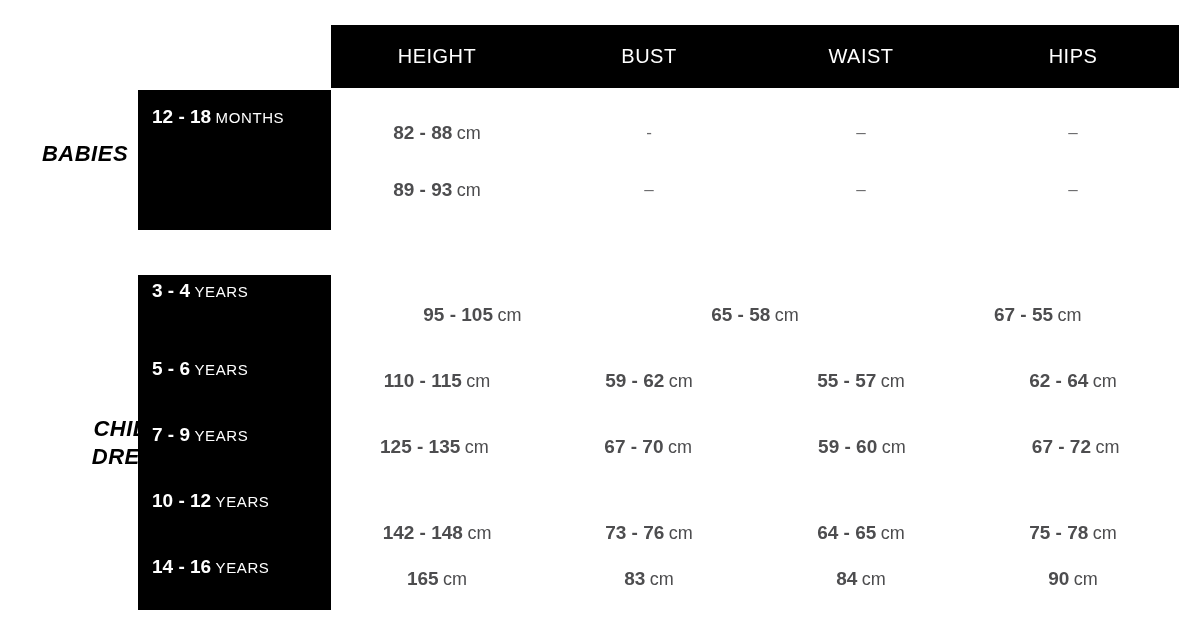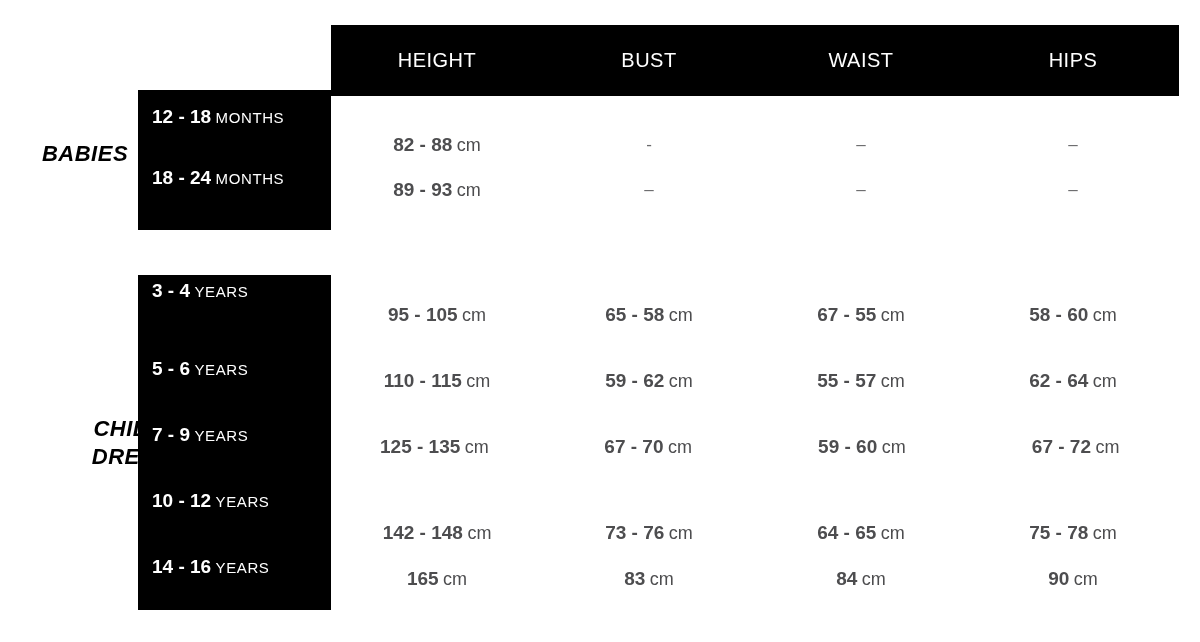--- a/index.html
+++ b/index.html
@@ -22,21 +22,21 @@
     width: 1200px;
     height: 642px;
   }
 
   
   .header-band {
     position: absolute;
     left: 331px;
     top: 25px;
     width: 848px;
-    height: 71px;
+    height: 63px;
     background: #000000;
     display: flex;
     align-items: center;
   }
   .header-cell {
     flex: 1 1 0;
     text-align: center;
     color: #ffffff;
     font-size: 20px;
     letter-spacing: 0.5px;
@@ -130,34 +130,30 @@
     <div class="header-cell">HIPS</div>
   </div>
 
   <div class="size-block babies"></div>
   <div class="group-label babies">BABIES</div>
 
   <div class="size-row" style="top:106px;">
     <span class="num">12 - 18</span>
     <span class="unit">MONTHS</span>
   </div>
-  <div class="data-row" style="top:128px; height:34px;justify-content:center;">
+  <div class="data-row" style="top:116px; height:34px;justify-content:center;">
     <div class="data-cell">
       <span class="val">82 - 88</span>
       <span class="u">cm</span>
     </div>
     <div class="data-cell dash">-</div>
     <div class="data-cell dash">–</div>
     <div class="data-cell dash">–</div>
   </div>
 
-  <div class="size-row" style="top:167px;">
-    <span class="num">18 - 24</span>
-    <span class="unit">MONTHS</span>
-  </div>
   <div class="data-row" style="top:173px; height:34px;">
     <div class="data-cell">
       <span class="val">89 - 93</span>
       <span class="u">cm</span>
     </div>
     <div class="data-cell dash">–</div>
     <div class="data-cell dash">–</div>
     <div class="data-cell dash">–</div>
   </div>
 
@@ -177,24 +173,20 @@
       <span class="u">cm</span>
     </div>
     <div class="data-cell">
       <span class="val">65 - 58</span>
       <span class="u">cm</span>
     </div>
     <div class="data-cell">
       <span class="val">67 - 55</span>
       <span class="u">cm</span>
     </div>
-    <div class="data-cell">
-      <span class="val">58 - 60</span>
-      <span class="u">cm</span>
-    </div>
   </div>
 
   <div class="size-row" style="top:358px;">
     <span class="num">5 - 6</span>
     <span class="unit">YEARS</span>
   </div>
   <div class="data-row" style="top:364px; height:34px;">
     <div class="data-cell">
       <span class="val">110 - 115</span>
       <span class="u">cm</span>

